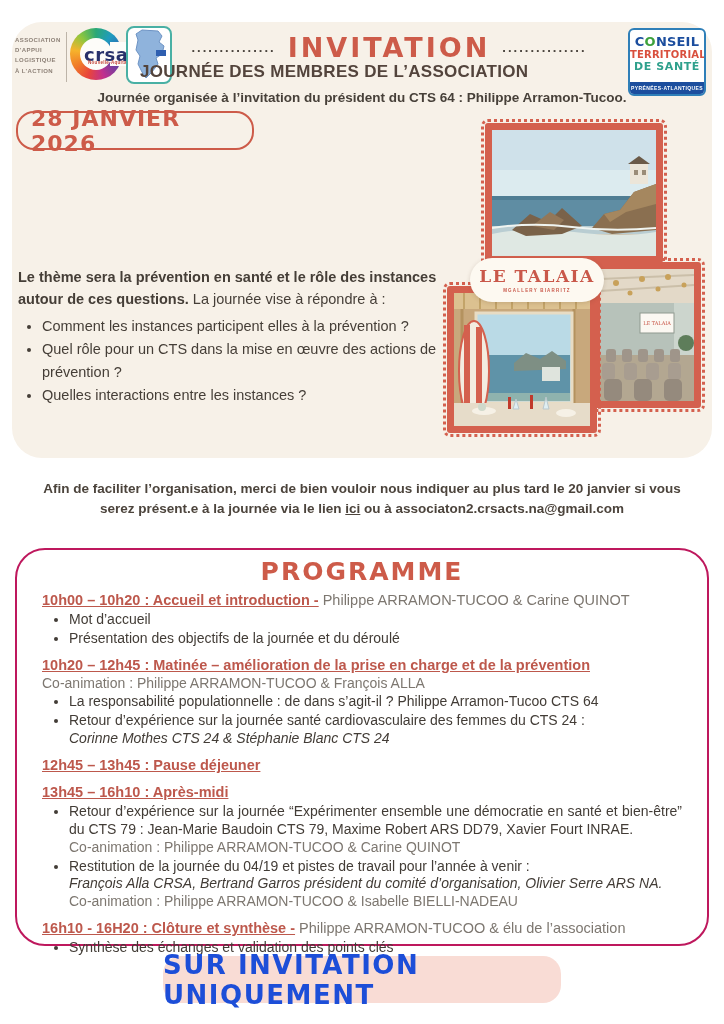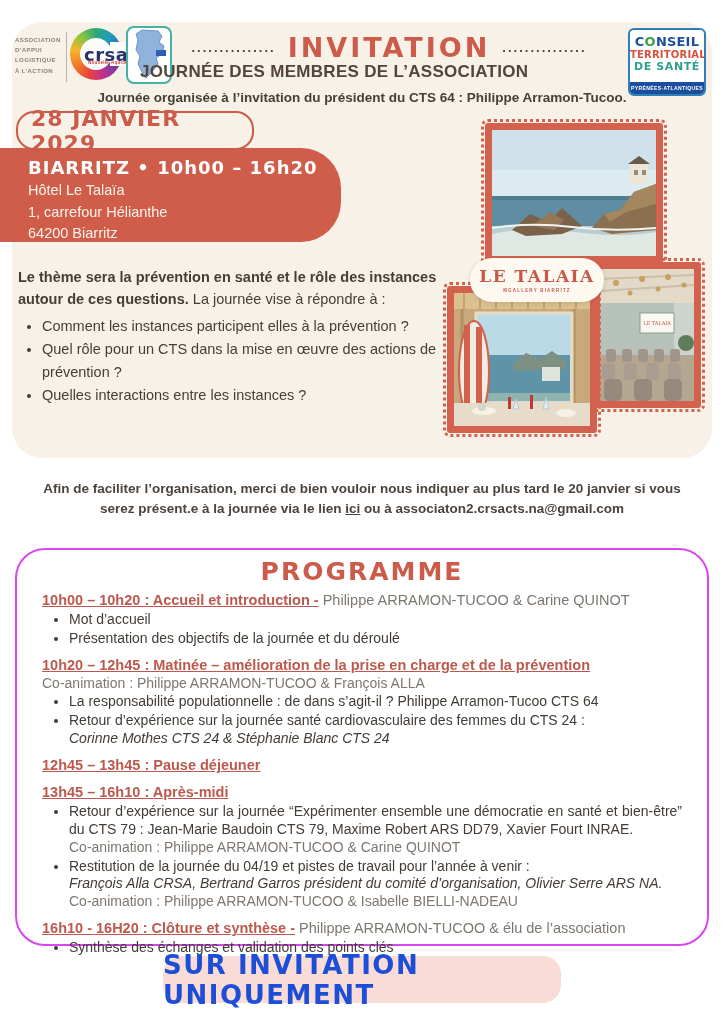--- a/index.html
+++ b/index.html
@@ -81,21 +81,21 @@
     font-weight:700; letter-spacing:1.5px; line-height:1; }
   .pill-sub { color:#c9584a; font-size:4.5px; letter-spacing:1.2px; margin-top:3px; font-weight:700; }
 
   
   .note { position:absolute; left:30px; top:479px; width:664px; text-align:center;
     color:#4c443c; font-size:13.5px; font-weight:700; line-height:1.5; }
   .note a { color:#4c443c; text-decoration:underline; }
 
   
   .prog-box { position:absolute; left:15px; top:548px; width:694px; height:398px;
-    background:#ffffff; border:2px solid #d946ef; border-radius:30px;
+    background:#ffffff; border:2px solid #be185d; border-radius:30px;
     padding:7px 25px 0 25px; }
   .prog-title { text-align:center; color:#cd5b49; font-size:25px; font-weight:800;
     letter-spacing:2px; font-family:"DejaVu Sans",sans-serif; }
   .sessions { margin-top:5px; }
   .session { margin-bottom:8px; }
   .session-head { font-size:14.5px; line-height:1.3; }
   .time-title { color:#bd584c; font-weight:700;text-decoration:underline; }
   .speakers { color:#7d7770; font-weight:500; }
   .coanim { color:#7d7770; font-size:14px; line-height:1.28; }
   .prog-bullets { margin:1px 0 0 0; padding-left:27px; font-size:14px; line-height:1.28;
@@ -142,28 +142,22 @@
   </div>
 
   <div class="title-row">
     <span class="dots">...............</span>
     <span class="main-title">INVITATION</span>
     <span class="dots">...............</span>
   </div>
   <div class="subtitle">JOURNÉE DES MEMBRES DE L’ASSOCIATION</div>
   <div class="intro-line">Journée organisée à l’invitation du président du CTS 64 : Philippe Arramon-Tucoo.</div>
 
-  <div class="red-box">
-    <div class="city-time">BIARRITZ • 10h00 – 16h20</div>
-    <div class="addr">Hôtel Le Talaïa</div>
-    <div class="addr">1, carrefour Hélianthe</div>
-    <div class="addr">64200 Biarritz</div>
-  </div>
   <div class="date-box">
-    <span class="date-text">28 JANVIER 2029</span>
+    <span class="date-text">28 JANVIER 2026</span>
   </div>
 
   <div class="theme">
     <div class="theme-text"><span class="theme-intro">Le thème sera la prévention en santé et le rôle des instances autour de ces questions.</span><span> La journée vise à répondre à :</span></div>
     <ul>
         <li>Comment les instances participent elles à la prévention ?</li>
         <li>Quel rôle pour un CTS dans la mise en œuvre des actions de prévention ?</li>
         <li>Quelles interactions entre les instances ?</li>
       </ul>
   </div>

